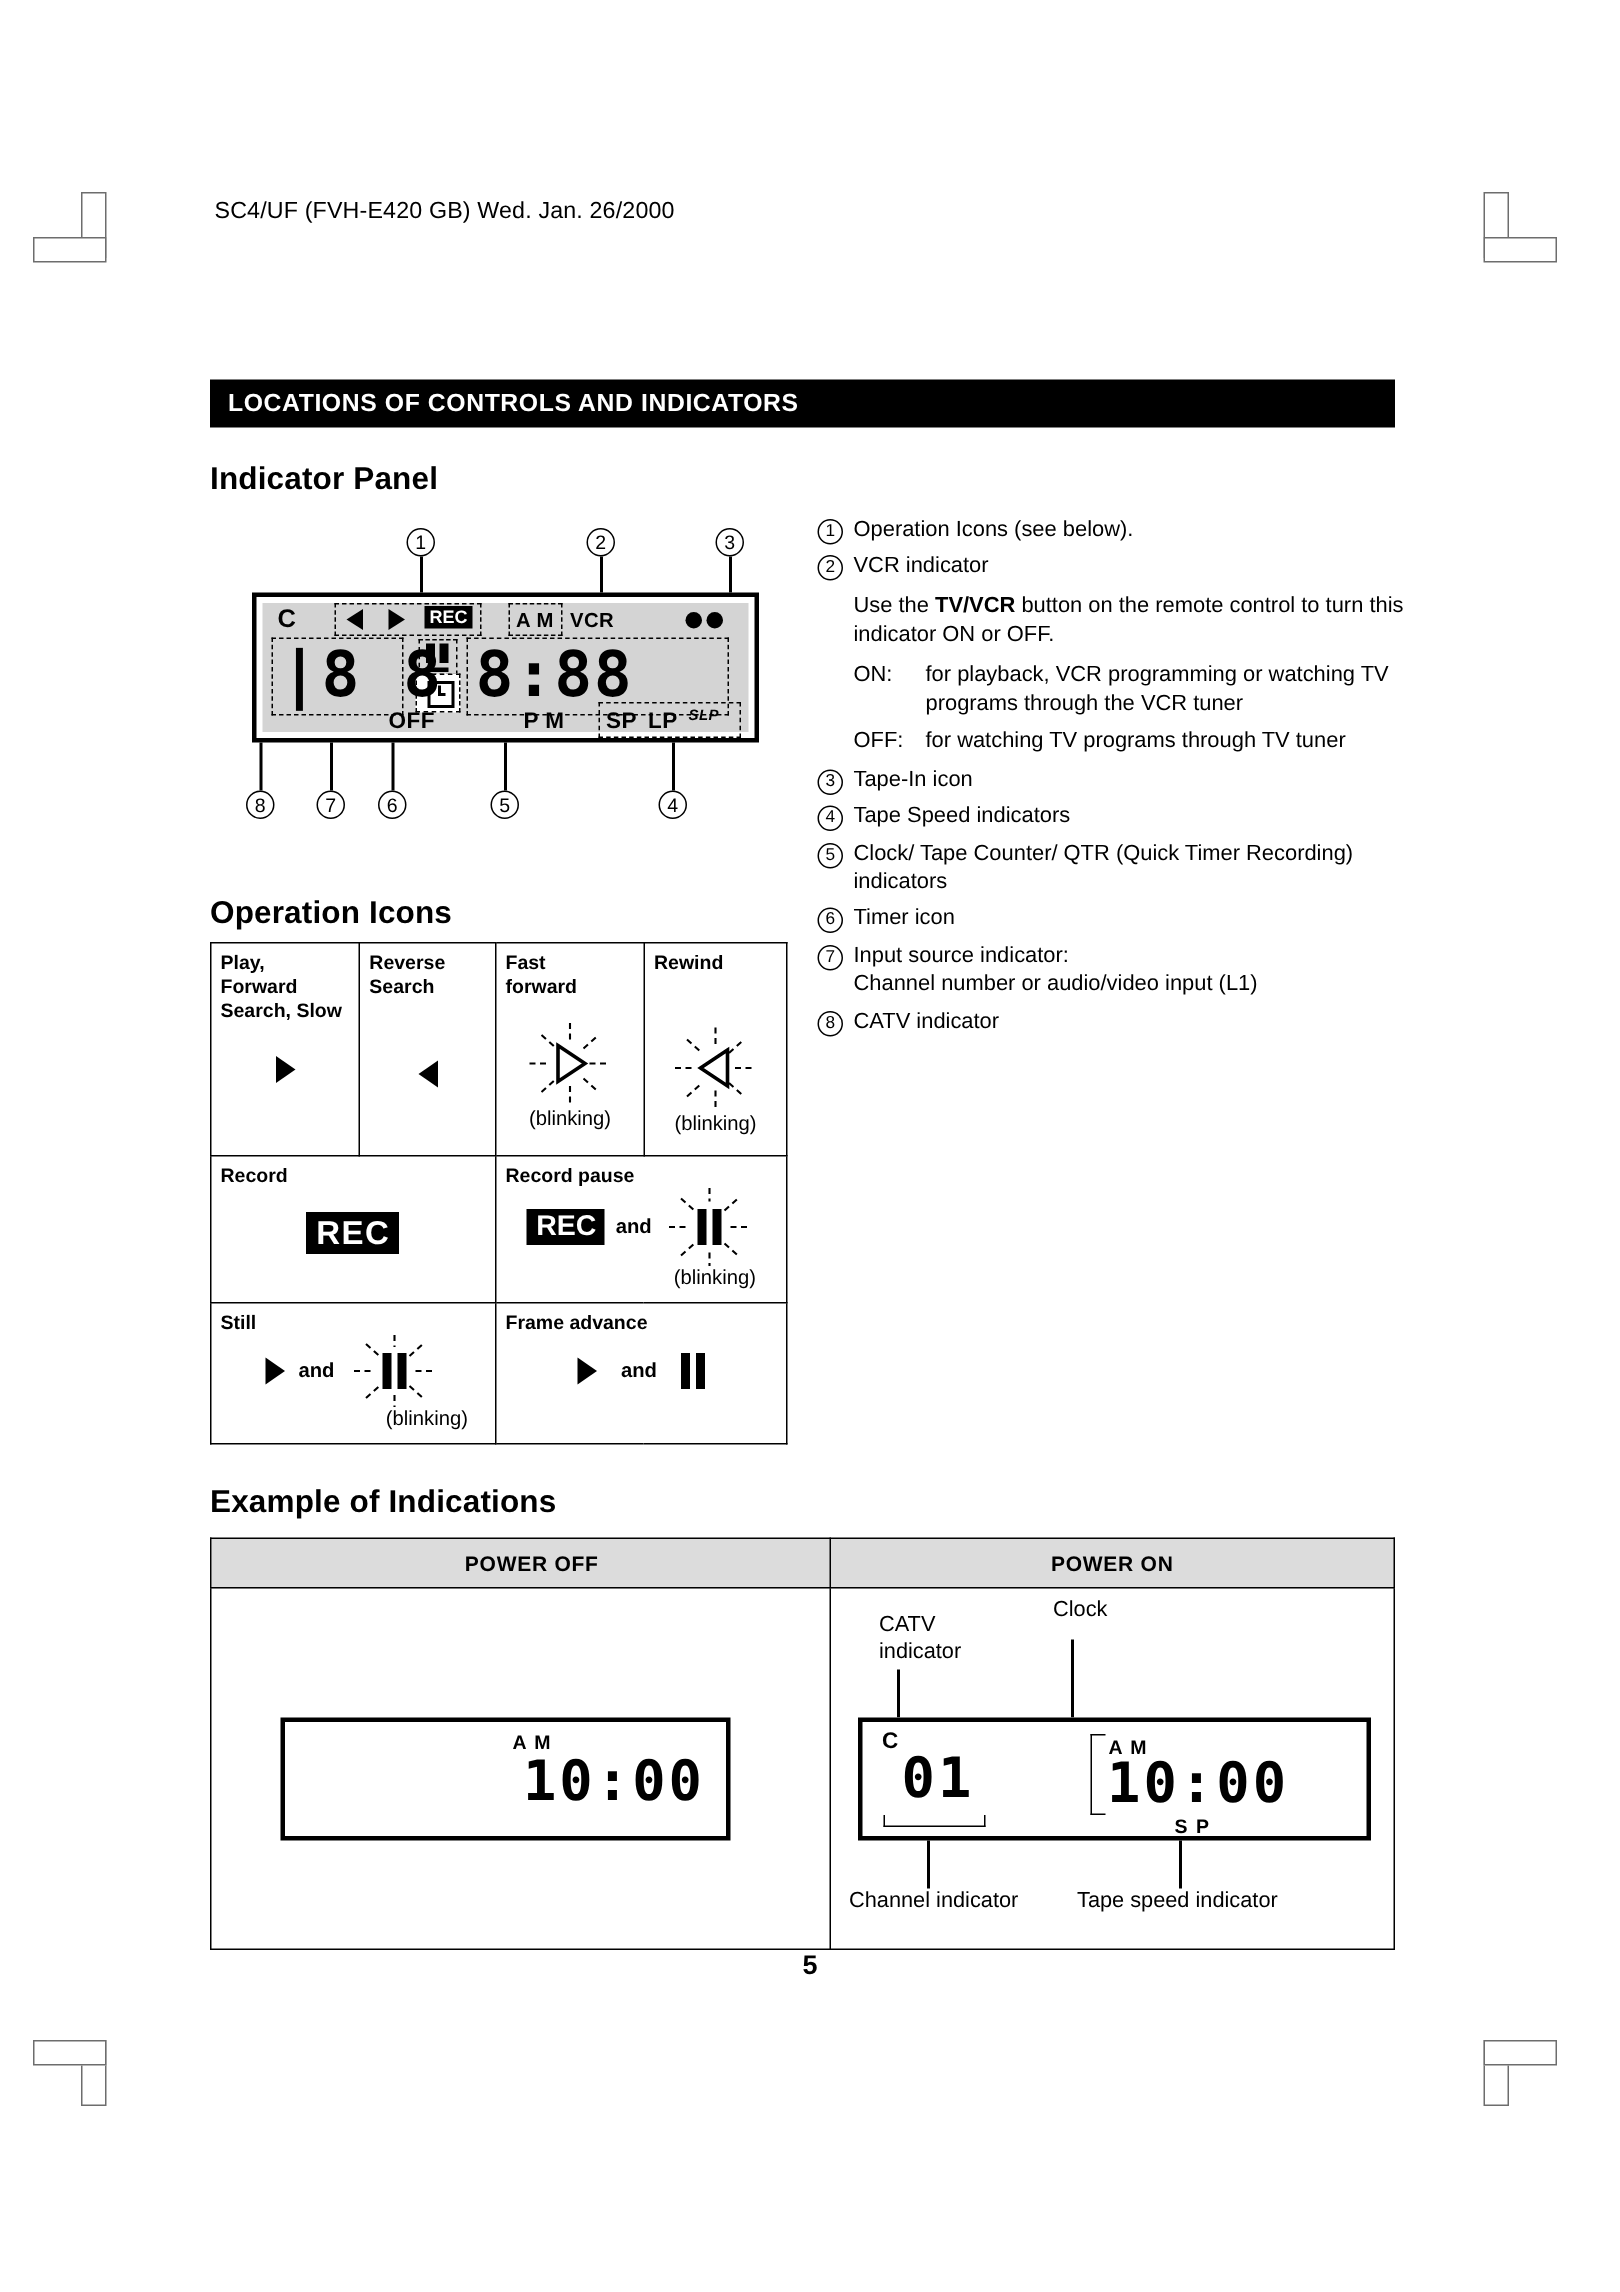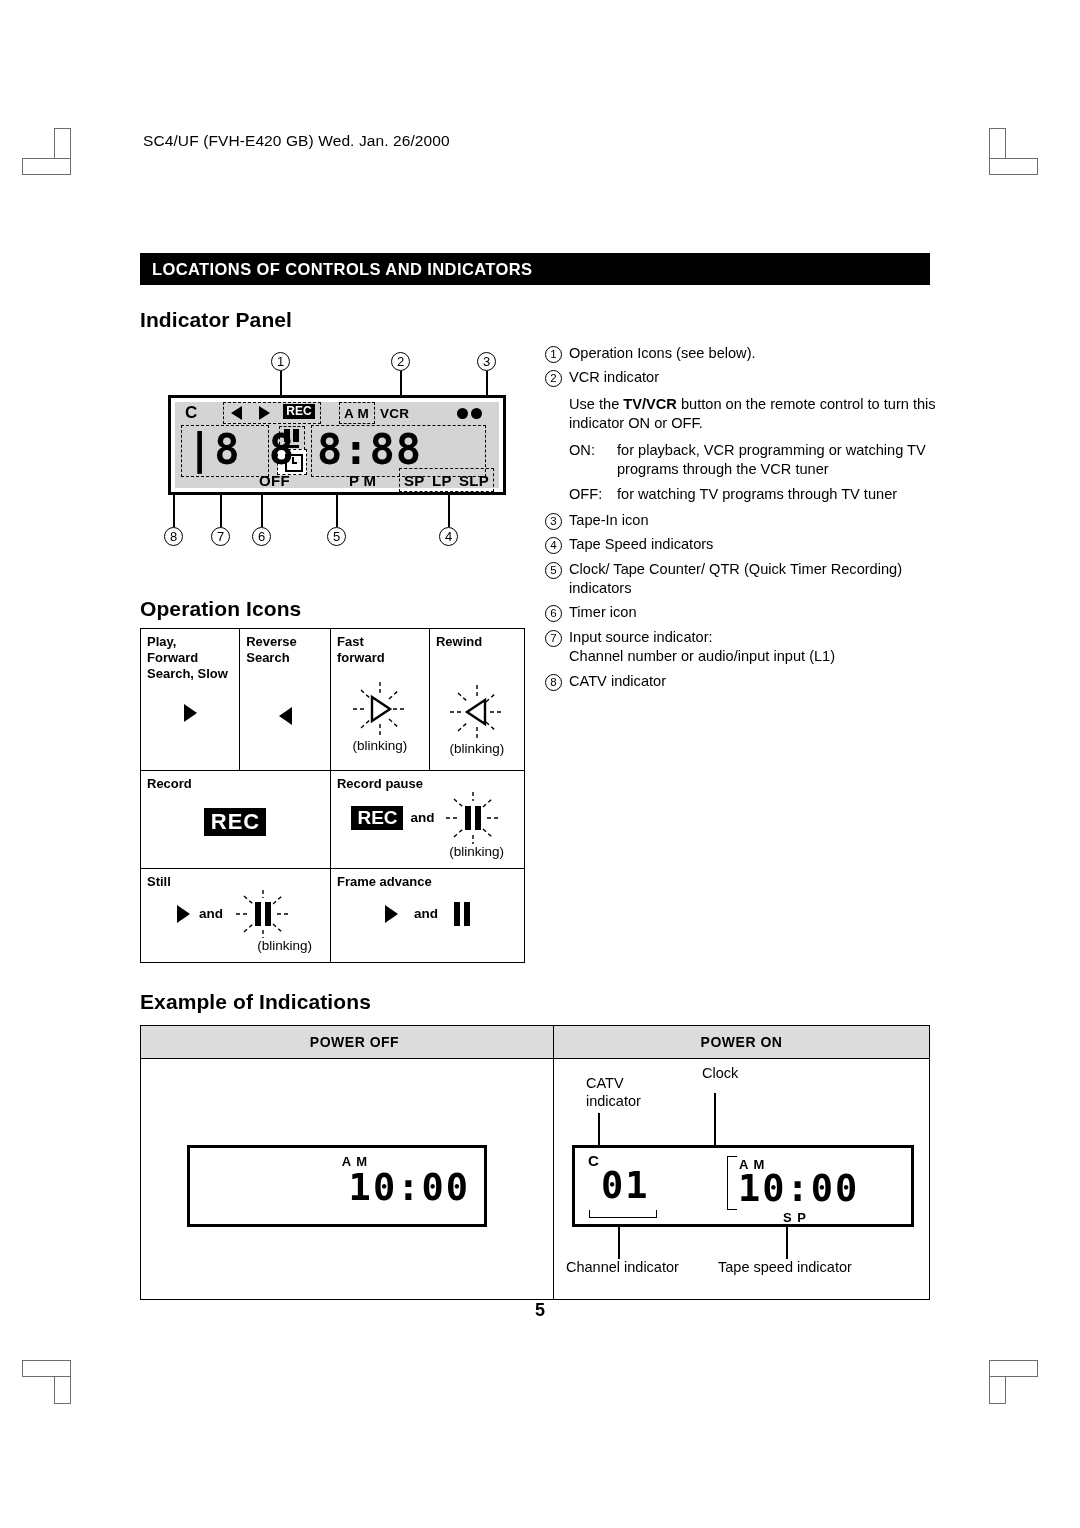--- a/index.html
+++ b/index.html
@@ -184,21 +184,21 @@
       <div class="dashbox" style="left:140px;top:27px;width:175px;height:52px;"></div>
       <div class="seg" style="position:absolute;left:146px;top:26px;font-size:42px;font-weight:bold;letter-spacing:1px;line-height:52px;">8:88</div>
 
       <div class="lbl" style="position:absolute;left:88px;top:74px;font-size:15px;">OFF</div>
 
       <div class="lbl" style="position:absolute;left:178px;top:74px;font-size:15px;">P M</div>
 
       <div class="dashbox" style="left:228px;top:70px;width:95px;height:24px;"></div>
       <div class="lbl" style="position:absolute;left:233px;top:74px;font-size:15px;">SP</div>
       <div class="lbl" style="position:absolute;left:261px;top:74px;font-size:15px;">LP</div>
-      <div class="lbl" style="position:absolute;left:288px;top:74px;font-size:15px;">SLP</div>
+      <div class="lbl" style="position:absolute;left:288px;top:74px;font-size:10px;font-style:italic;">SLP</div>
     </div>
 
     <div class="cline" style="left:18px;top:143px;height:32px;"></div>
     <div class="cnum" style="left:9px;top:175px;">8</div>
     <div class="cline" style="left:65px;top:143px;height:32px;"></div>
     <div class="cnum" style="left:56px;top:175px;">7</div>
     <div class="cline" style="left:106px;top:143px;height:32px;"></div>
     <div class="cnum" style="left:97px;top:175px;">6</div>
     <div class="cline" style="left:181px;top:143px;height:32px;"></div>
     <div class="cnum" style="left:172px;top:175px;">5</div>
@@ -245,21 +245,21 @@
       <div class="rtxt">Clock/ Tape Counter/ QTR (Quick Timer Recording) indicators</div>
     </div>
     <div class="ritem">
       <div class="rnum">6</div>
       <div class="rtxt">Timer icon</div>
     </div>
     <div class="ritem">
       <div class="rnum">7</div>
       <div class="rtxt">
         <div>Input source indicator:</div>
-        <div>Channel number or audio/input input (L1)</div>
+        <div>Channel number or audio/video input (L1)</div>
       </div>
     </div>
     <div class="ritem">
       <div class="rnum">8</div>
       <div class="rtxt">CATV indicator</div>
     </div>
   </div>
 
   <table class="op-table">
     <tbody>

